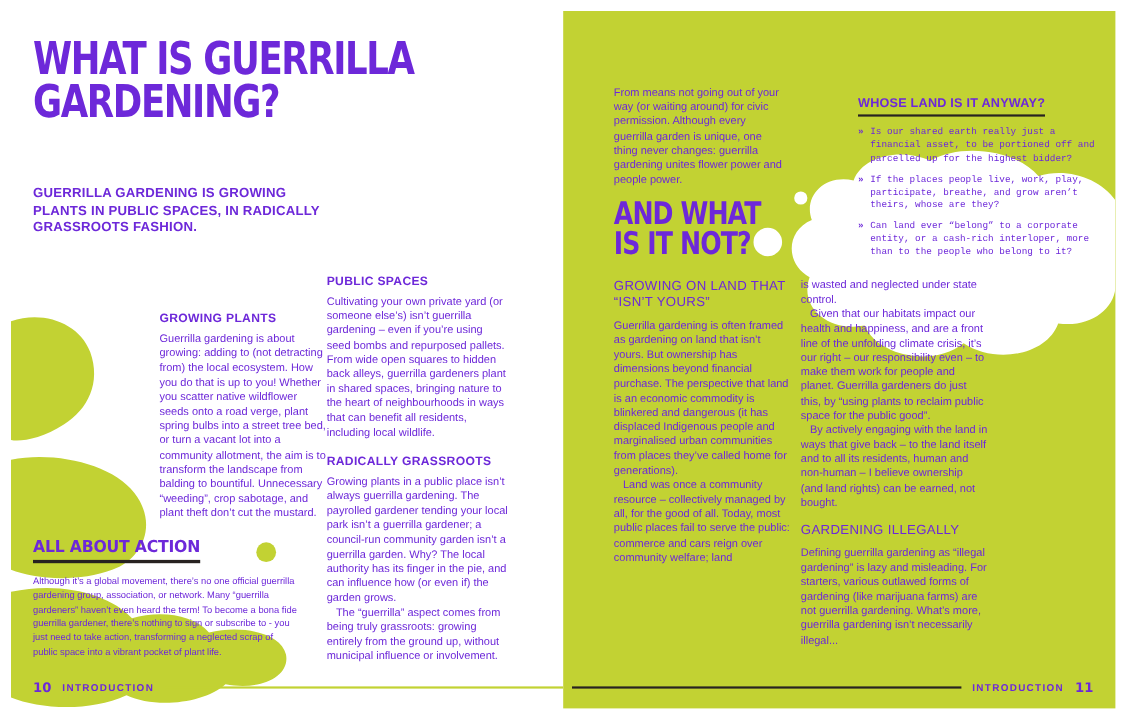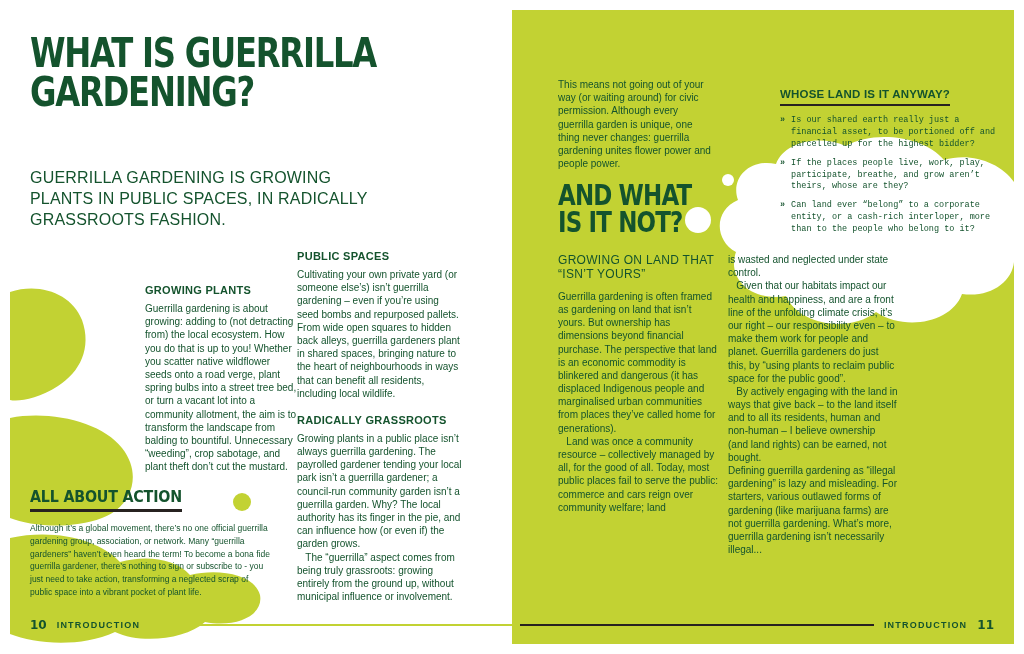--- a/index.html
+++ b/index.html
@@ -1,31 +1,31 @@
 <!DOCTYPE html>
 <html><head>
 <meta charset="utf-8">
 <style>
   html,body { margin:0; padding:0; background:#ffffff; }
   .canvas { position:relative; width:1024px; height:654px; background:#ffffff; overflow:hidden;
-            font-family:"Liberation Sans", sans-serif; color:#14532d; }
+            font-family:"Liberation Sans", sans-serif; color:#6d28d9; }
   .page { position:absolute; top:10px; width:502px; height:634px; overflow:hidden; }
   .page-left  { left:10px;  background:#ffffff; }
   .page-right { left:512px; background:#c2d233; }
   .blobs { position:absolute; left:0; top:0; width:100%; height:100%; z-index:0; }
   .layer { position:absolute; z-index:1; margin:0; }
 
   
   .display { font-family:"DejaVu Sans", sans-serif; font-weight:900; transform-origin:left top; }
   .title   { left:20px; top:24px; font-size:38px; line-height:0.95; letter-spacing:-1.5px;
              white-space:pre-line; transform:scale(0.85,1.08); }
   .heading-not { left:46px; top:172px; font-size:27px; line-height:0.98; letter-spacing:-1px;
              white-space:pre-line; transform:scale(0.85,1.05); }
 
-  .subtitle { left:20px; top:158px; font-size:16px; font-weight:400; line-height:1.3;
+  .subtitle { left:20px; top:158px; font-size:12px; font-weight:700; line-height:1.3;
               letter-spacing:0.2px; white-space:pre-line; }
 
   .col { }
   .col-l1 { left:135px; top:250px; width:152px;margin-top:24px; }
   .col-l2 { left:287px; top:240px; width:165px; }
   .col-r1 { left:46px;  top:243px; width:163px; }
   .col-r2 { left:216px; top:243px; width:170px; }
   .intro  { left:46px;  top:68px;  width:158px; }
 
   .colhead { font-size:11px; font-weight:700; letter-spacing:0.3px; margin:0 0 6px 0; }
@@ -102,21 +102,21 @@
     </footer>
   </section>
 
   <section class="page page-right">
     <svg class="blobs" viewBox="0 0 502 634">
       <path fill="#ffffff" d="M502,172 C488,152 458,142 432,150 C412,126 362,120 334,136 C306,124 272,132 264,154 C238,148 218,168 226,190 C202,200 202,230 224,242 C214,270 242,292 274,286 C286,314 336,324 364,302 C394,322 440,312 450,284 C478,288 500,272 502,252 Z"></path>
       <circle fill="#ffffff" cx="186" cy="210" r="13"></circle>
       <circle fill="#ffffff" cx="216" cy="170" r="6"></circle>
     </svg>
 
-    <p class="layer body intro">This means not going out of your way (or waiting around) for civic permission. Although every guerrilla garden is unique, one thing never changes: guerrilla gardening unites flower power and people power.</p>
+    <p class="layer body intro">From means not going out of your way (or waiting around) for civic permission. Although every guerrilla garden is unique, one thing never changes: guerrilla gardening unites flower power and people power.</p>
     <h2 class="layer display heading-not">AND WHAT
 IS IT NOT?</h2>
 
     <div class="layer sidebar">
       <h3 class="sidehead">WHOSE LAND IS IT ANYWAY?</h3>
       <div class="bullet">
         <span class="glyph">»</span>
         <span>Is our shared earth really just a financial asset, to be portioned off and parcelled up for the highest bidder?</span>
       </div>
       <div class="bullet">
@@ -133,20 +133,21 @@
       <h3 class="bighead">GROWING ON LAND THAT
 “ISN’T YOURS”</h3>
       <p class="body">Guerrilla gardening is often framed as gardening on land that isn’t yours. But ownership has dimensions beyond financial purchase. The perspective that land is an economic commodity is blinkered and dangerous (it has displaced Indigenous people and marginalised urban communities from places they’ve called home for generations).
    Land was once a community resource – collectively managed by all, for the good of all. Today, most public places fail to serve the public: commerce and cars reign over community welfare; land</p>
     </div>
 
     <div class="layer col col-r2">
       <p class="body">is wasted and neglected under state control.
    Given that our habitats impact our health and happiness, and are a front line of the unfolding climate crisis, it’s our right – our responsibility even – to make them work for people and planet. Guerrilla gardeners do just this, by “using plants to reclaim public space for the public good”.
    By actively engaging with the land in ways that give back – to the land itself and to all its residents, human and non-human – I believe ownership (and land rights) can be earned, not bought.</p>
+      <h3 class="bighead spaced">GARDENING ILLEGALLY</h3>
       <p class="body">Defining guerrilla gardening as “illegal gardening” is lazy and misleading. For starters, various outlawed forms of gardening (like marijuana farms) are not guerrilla gardening. What’s more, guerrilla gardening isn’t necessarily illegal...</p>
     </div>
 
     <footer class="footer footer-right">
       <span class="footline dark"></span>
       <span class="footlabel">INTRODUCTION</span>
       <span class="pagenum">11</span>
     </footer>
   </section>
 

